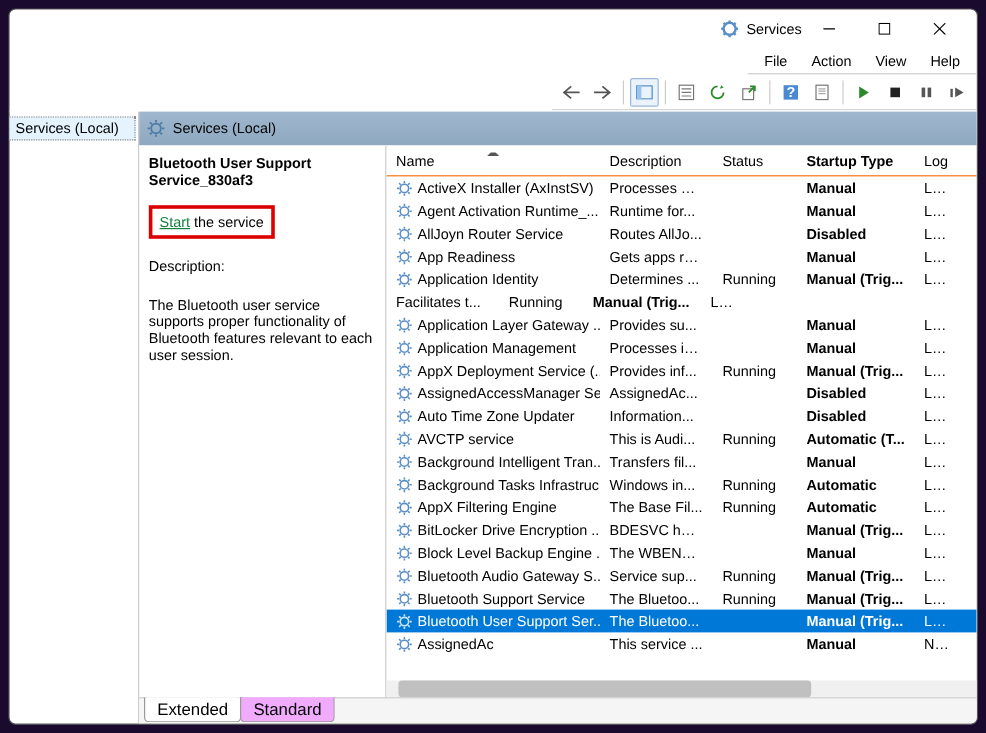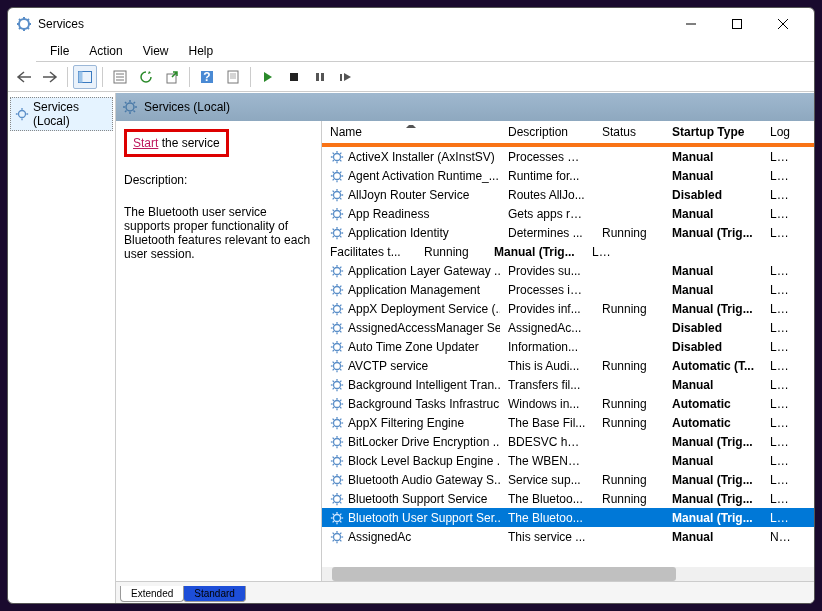--- a/index.html
+++ b/index.html
@@ -1,55 +1,55 @@
 <!DOCTYPE html>
 <html><head>
 <meta charset="utf-8">
 <style>
 * { box-sizing: border-box; margin: 0; padding: 0; font-family: "Segoe UI", Tahoma, sans-serif; font-size: 12px; }
 body { background: #1a0a2e; display: flex; align-items: center; justify-content: center; height: 611px; width: 822px; overflow: hidden; }
-.window { width: 808px; height: 597px; background: #fff; border: 1px solid #555; border-radius: 6px; display: flex; flex-direction: column; overflow: hidden; position: relative; }
+.window { width: 808px; height: 597px; background: #fff; border: 1px solid #555; border-radius: 6px; display: flex; flex-direction: column; overflow: hidden; position: relative; align-items: flex-end; }
 .titlebar { height: 32px; display: flex; align-items: center; padding: 0 8px; }
 .titlebar .icon { width: 16px; height: 16px; margin-right: 6px; }
 .titlebar .title { flex: 1; }
 .titlebar .controls { display: flex; gap: 0; }
 .titlebar .controls button { width: 46px; height: 30px; background: none; border: none; display: flex; align-items: center; justify-content: center; }
 .menubar { height: 22px; display: flex; align-items: center; padding: 0 4px; border-bottom: 1px solid #ccc; margin-left: 28px; }
 .menubar span { padding: 2px 10px; }
 .toolbar { height: 30px; display: flex; align-items: center; padding: 0 4px; border-bottom: 1px solid #ccc; gap: 2px; }
 .toolbar .sep { width: 1px; height: 20px; background: #ccc; margin: 0 3px; }
 .toolbar button { width: 24px; height: 24px; background: none; border: 1px solid transparent; display: flex; align-items: center; justify-content: center; border-radius: 2px; }
 .toolbar button.framed { border-color: #9cb8d8; background: #eaf2fb; }
 .body { flex: 1; display: flex; border-top: 1px solid #fff; }
 .left-pane { width: 128px; border-right: 1px solid #ccc; padding: 4px 2px; }
 .left-pane .tree-item { display: flex; align-items: center; gap: 4px; padding: 2px 4px; background: #e5f3ff; border: 1px dotted #888; }
 .right-pane { flex: 1; display: flex; flex-direction: column; }
 .right-header { height: 28px; background: linear-gradient(#9fb8cf, #8ea8bf); display: flex; align-items: center; padding: 0 6px; gap: 6px; color: #000; }
 .right-content { flex: 1; display: flex; overflow: hidden; }
 .detail-pane { width: 206px; border-right: 1px solid #ccc; padding: 8px 8px; }
 .detail-pane .svc-name { font-weight: 600; margin-bottom: 14px; }
 .detail-pane .start-row { border: 3px solid #d00; padding: 4px 6px; display: inline-block; margin-bottom: 16px; }
-.detail-pane .start-row a { color: #be185d; text-decoration: underline; }
+.detail-pane .start-row a { color: #15803d; text-decoration: underline; }
 .detail-pane .desc-label { margin-bottom: 18px; }
 .list-pane { flex: 1; overflow: hidden; position: relative; display: flex; flex-direction: column; }
-.list-header { display: flex; height: 26px; border-bottom: 4px solid #f97316; align-items: center; padding-right: 12px; }
+.list-header { display: flex; height: 26px; border-bottom: 1px solid #f97316; align-items: center; padding-right: 12px; }
 .list-header .col { padding: 0 8px; white-space: nowrap; overflow: hidden; text-overflow: ellipsis; position: relative; }
 .list-header .col.sorted::after { content: ""; position: absolute; top: -2px; left: 50%; transform: translateX(-50%); border-left: 5px solid transparent; border-right: 5px solid transparent; border-bottom: 5px solid #555; }
 .list-body { flex: 1; overflow-y: auto; overflow-x: hidden; padding-right: 0; }
 .list-body::-webkit-scrollbar { width: 14px; height: 14px; }
 .list-body::-webkit-scrollbar-thumb { background: #c0c0c0; border-radius: 3px; }
 .list-body::-webkit-scrollbar-track { background: #f0f0f0; }
 .row { display: flex; height: 19px; align-items: center; }
 .row .cell { padding: 0 8px; white-space: nowrap; overflow: hidden; text-overflow: ellipsis; }
 .row .name-cell { display: flex; align-items: center; gap: 4px; }
 .row.selected { background: #0078d7; color: #fff; }
 .gear-mini { flex-shrink: 0; }
 .tabs { height: 22px; display: flex; align-items: flex-end; padding-left: 4px; border-top: 1px solid #ccc; background: #f5f5f5; }
-.tabs .tab { padding: 2px 10px; border: 1px solid #999; border-top: none; background: #fff; border-radius: 0 0 4px 4px; margin-right: -1px; font-size: 10px; position: relative; top: -1px; }
-.tabs .tab.inactive { background: #1d4ed8; }
+.tabs .tab { padding: 2px 10px; border: 1px solid #999; border-top: none; background: #fff; border-radius: 0 0 4px 4px; margin-right: -1px; font-size: 14px; position: relative; top: -1px; }
+.tabs .tab.inactive { background: #f0abfc; }
 .col-name { width: 178px; }
 .col-desc { width: 94px; }
 .col-status { width: 70px; }
 .col-startup { width: 98px; font-weight: bold; }
 .col-logon { width: 40px; }
 .hscroll { height: 14px; background: #f0f0f0; display: flex; }
 .hscroll .thumb { height: 100%; background: #c0c0c0; width: 70%; margin-left: 2%; border-radius: 3px; }
 </style>
 </head>
 <body>
@@ -205,20 +205,21 @@
               <line x1="11.5" y1="11.5" x2="13" y2="13"></line>
               <line x1="3" y1="13" x2="4.5" y2="11.5"></line>
               <line x1="11.5" y1="4.5" x2="13" y2="3"></line>
             </g>
           </svg>
         <span>Services (Local)</span>
       </div>
 
       <div class="right-content">
         <div class="detail-pane">
+          <div class="svc-name">Bluetooth User Support Service_830af3</div>
           <div class="start-row">
             <a href="#">Start</a><span> the service</span>
           </div>
           <div class="desc-label">Description:</div>
           <div>The Bluetooth user service supports proper functionality of Bluetooth features relevant to each user session.</div>
         </div>
 
         <div class="list-pane">
           <div class="list-header">
             <div class="col col-name sorted">Name</div>

